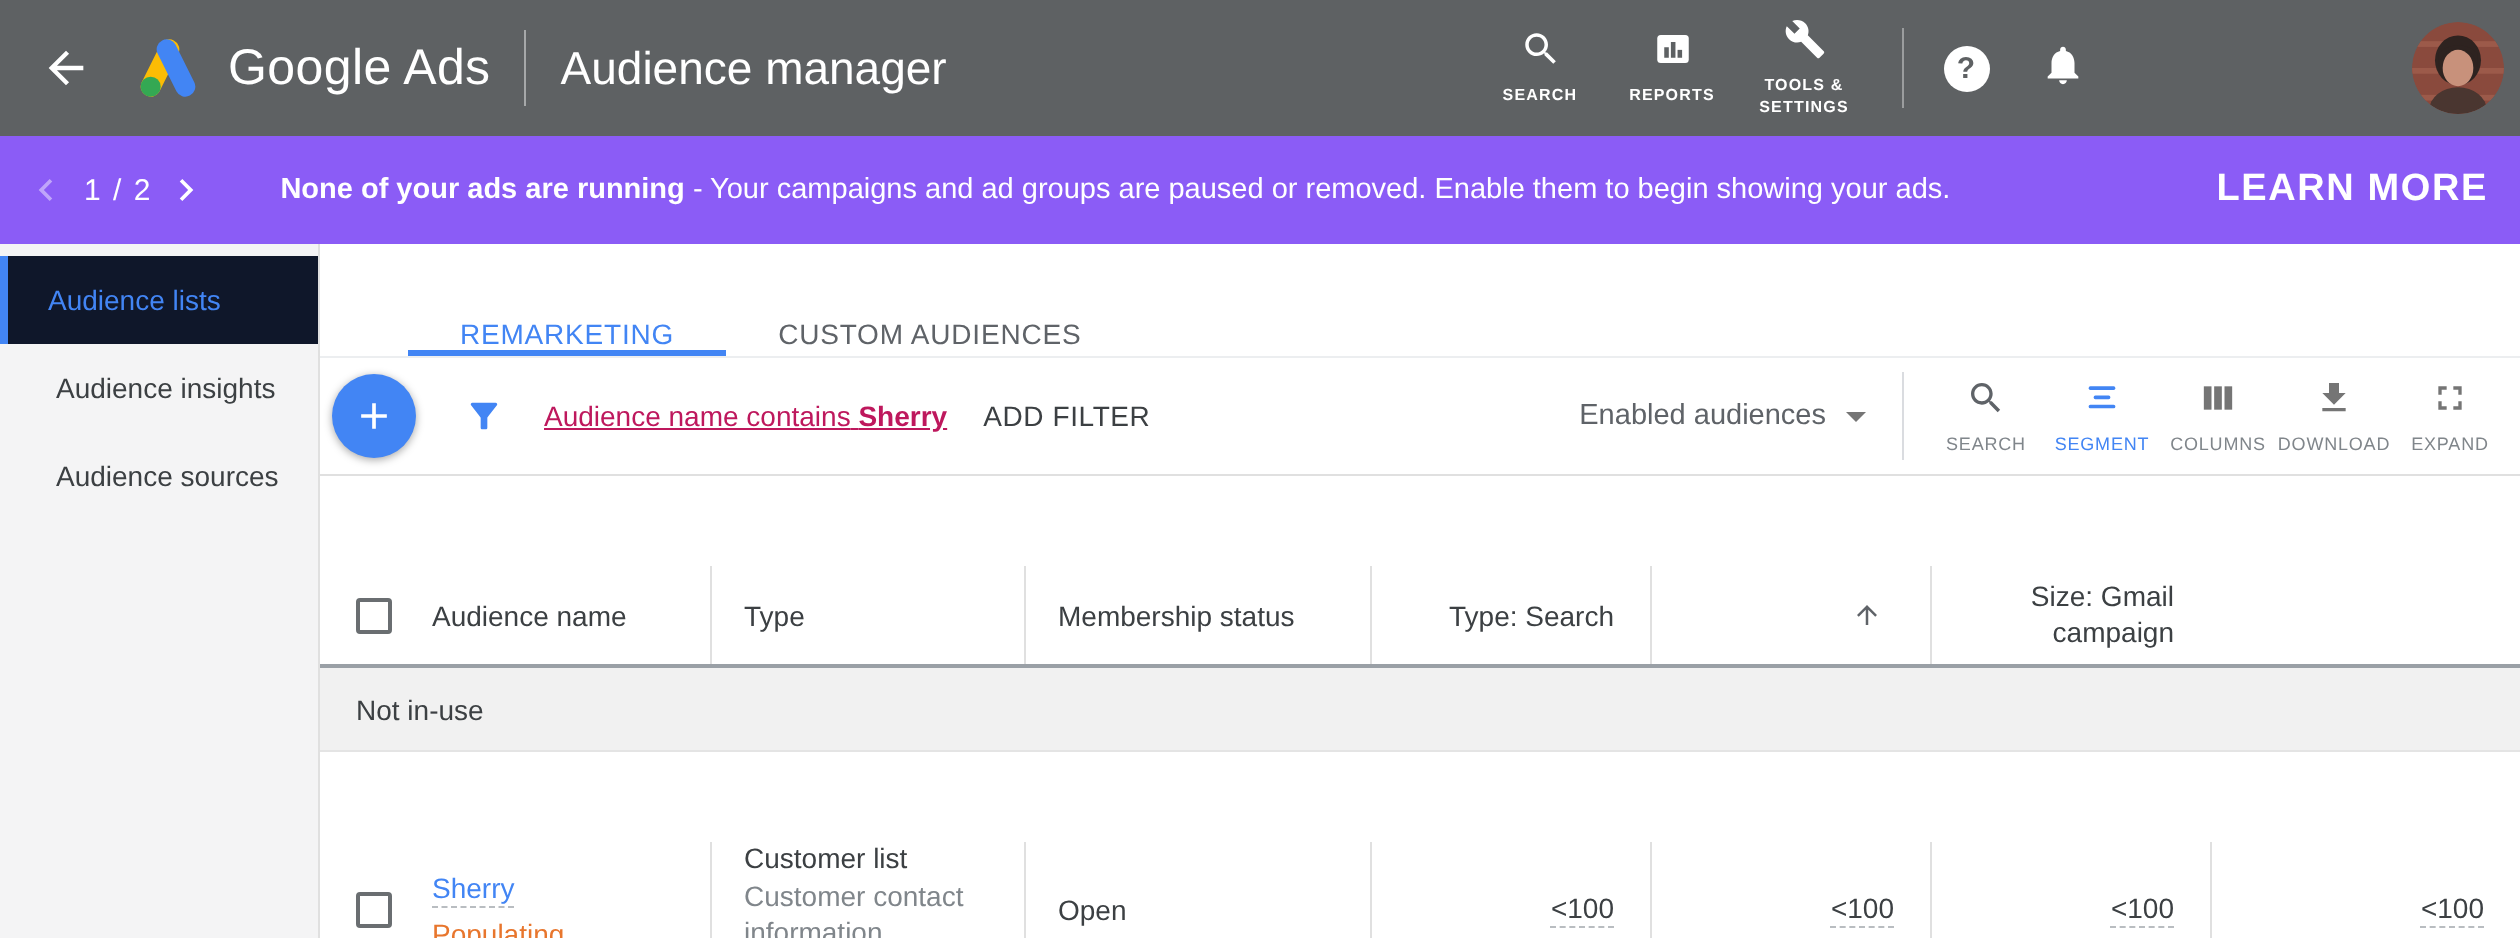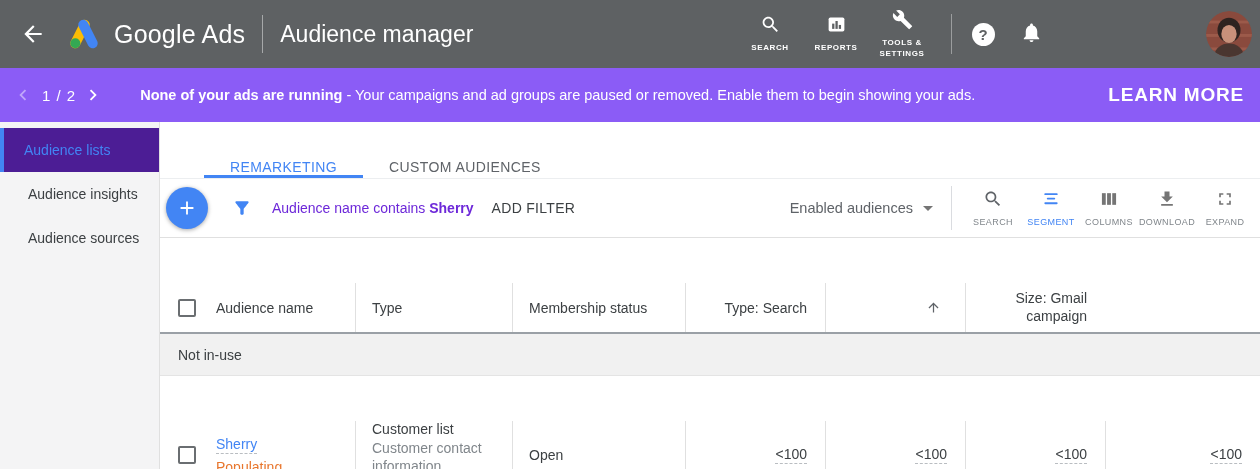--- a/index.html
+++ b/index.html
@@ -33,36 +33,36 @@
   .bn-page { font-size:15px; margin-left:8px; letter-spacing:1px; }
   .bn-msg { margin-left:36px; font-size:14.5px; flex:1; white-space:nowrap; overflow:hidden; }
   .bn-msg b { font-weight:700; }
   .bn-action { font-size:19px; font-weight:700; letter-spacing:.8px; margin:0 16px 0 5px; cursor:pointer; white-space:nowrap; }
 
   
   .body { flex:1; display:flex; min-height:0; }
 
   .sidebar { width:160px; flex:none; background:#f4f4f5; border-right:1px solid #e0e0e0; padding-top:6px; }
   .side-item { height:44px; display:flex; align-items:center; padding-left:24px; font-size:14px; color:#3c4043; cursor:pointer; border-left:4px solid transparent; }
-  .side-item.selected { background:#4c1d95; border-left-color:#4285f4; color:#4285f4; padding-left:20px; }
+  .side-item.selected { background:#0f172a; border-left-color:#4285f4; color:#4285f4; padding-left:20px; }
 
   .main { flex:1; display:flex; flex-direction:column; min-width:0; background:#edeff1; }
   .card { background:#fff; border-bottom:1px solid #d5d8db; }
 
   
   .tabs { height:56px; display:flex; align-items:flex-end; padding-left:44px; }
   .tab { padding:0 26px; display:flex; align-items:center; font-size:14px; letter-spacing:.4px; color:#5f6368; font-weight:500; cursor:pointer; border-bottom:3px solid transparent; }
   .tab.active { color:#4285f4; border-bottom-color:#4285f4; }
 
   
   .toolbar { height:60px; border-top:1px solid #eceef0; border-bottom:1px solid #e0e0e0; display:flex; align-items:center; }
   .fab { width:42px; height:42px; border-radius:50%; background:#4285f4; color:#fff; margin-left:6px; display:flex; align-items:center; justify-content:center; box-shadow:0 1px 4px rgba(0,0,0,.35); cursor:pointer; flex:none; }
   .fab svg { width:22px; height:22px; }
   .funnel { margin-left:24px; width:20px; height:20px; cursor:pointer; }
-  .filter-chip { margin-left:20px; font-size:14px; color:#6d28d9; cursor:pointer; white-space:nowrap; }
+  .filter-chip { margin-left:20px; font-size:14px; color:#be185d; cursor:pointer; white-space:nowrap;text-decoration:underline; }
   .filter-chip b { font-weight:700; }
   .add-filter { margin-left:18px; font-size:14px; font-weight:500; letter-spacing:.3px; color:#3c4043; cursor:pointer; white-space:nowrap; }
   .tb2-spacer { flex:1; }
   .dropdown { display:flex; align-items:center; color:#5f6368; font-size:14.5px; cursor:pointer; white-space:nowrap; }
   .caret { width:0; height:0; border-left:5px solid transparent; border-right:5px solid transparent; border-top:5px solid #757575; margin-left:10px; }
   .tool-vr { width:1px; height:44px; background:#dadce0; margin:0 12px 0 18px; }
   .tool-btn { width:58px; display:flex; flex-direction:column; align-items:center; cursor:pointer; color:#80868b; }
   .tool-btn svg { width:20px; height:20px; }
   .tool-label { font-size:9px; letter-spacing:.4px; margin-top:5px; font-weight:500; }
   .tool-btn.active { color:#4285f4; }

